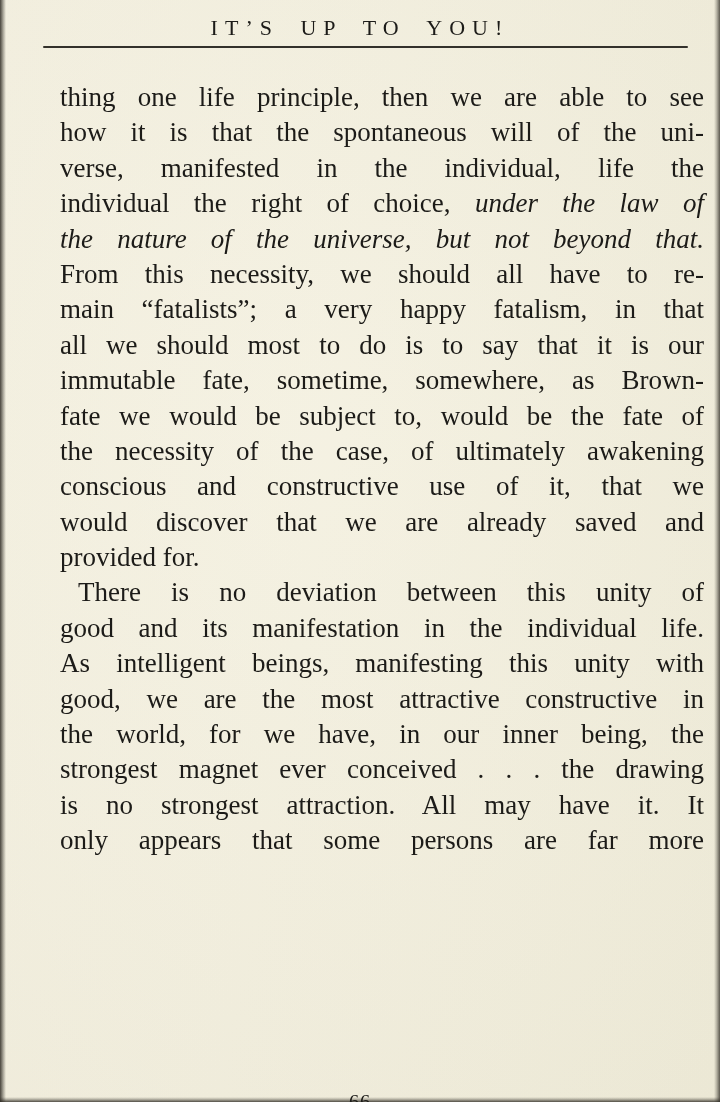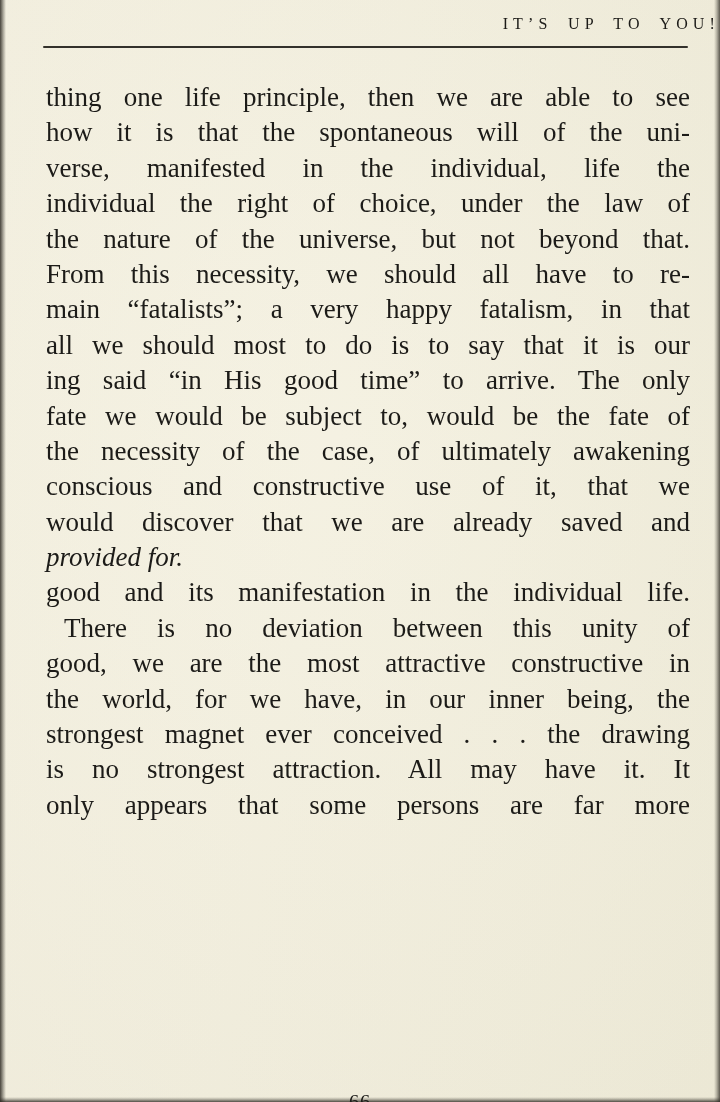--- a/index.html
+++ b/index.html
@@ -35,54 +35,54 @@
     background: linear-gradient(to left, rgba(42,39,32,0.75) 0%, rgba(42,39,32,0.28) 55%, rgba(42,39,32,0) 100%);
   }
   .edge-bottom {
     position: absolute; left: 0; right: 0; bottom: 0; height: 5px;
     background: linear-gradient(to top, rgba(42,39,32,0.8) 0%, rgba(42,39,32,0.25) 60%, rgba(42,39,32,0) 100%);
   }
 
   .running-header {
     position: absolute;
     top: 15px; left: 0; right: 0;
-    text-align: right;
-    font-size: 16px;
+    text-align: center;
+    font-size: 22px;
     letter-spacing: 0.32em;
     word-spacing: 0.4em;
     color: var(--ink);
   }
 
   .header-rule {
     position: absolute;
     top: 46px; left: 43px;
     width: 645px; height: 2px;
     background: var(--rule);
     border-radius: 1px;
   }
 
   .text-block {
     position: absolute;
-    left: 46px; top: 80px;
+    left: 60px; top: 80px;
     width: 644px;
     font-size: 27px;
     line-height: 35.4px;
     text-rendering: optimizeLegibility;
   }
 
   .line {
     height: 35.4px;
     text-align: justify;
     text-align-last: justify;
     -moz-text-align-last: justify;
     white-space: nowrap;
   }
-  .line.end { text-align-last: left; font-style: italic; -moz-text-align-last: left; }
+  .line.end { text-align-last: left; -moz-text-align-last: left; }
   .line.indent { text-indent: 18px; }
-  .line .it { }
+  .line .it { font-style: italic; }
 
   .folio {
     position: absolute;
     top: 1079px; left: 0; right: 0;
     text-align: center;
     font-size: 20px;
     letter-spacing: 1px;
     color: var(--ink);
     margin-top: 12px;
   }
@@ -102,28 +102,29 @@
 
   <div class="text-block" id="text-block">
       <div class="line"><span>thing one life principle, then we are able to see</span></div>
       <div class="line"><span>how it is that the spontaneous will of the uni-</span></div>
       <div class="line"><span>verse, manifested in the individual, life the</span></div>
       <div class="line"><span>individual the right of choice, </span><span class="it">under the law of</span></div>
       <div class="line"><span class="it">the nature of the universe, but not beyond that.</span></div>
       <div class="line"><span>From this necessity, we should all have to re-</span></div>
       <div class="line"><span>main “fatalists”; a very happy fatalism, in that</span></div>
       <div class="line"><span>all we should most to do is to say that it is our</span></div>
-      <div class="line"><span>ing said “in His good time” to arrive. The only</span></div>
+      <div class="line"><span>immutable fate, sometime, somewhere, as Brown-</span></div>
       <div class="line"><span>fate we would be subject to, would be the fate of</span></div>
       <div class="line"><span>the necessity of the case, of ultimately awakening</span></div>
       <div class="line"><span>conscious and constructive use of it, that we</span></div>
       <div class="line"><span>would discover that we are already saved and</span></div>
       <div class="line end"><span>provided for.</span></div>
+      <div class="line indent"><span>There is no deviation between this unity of</span></div>
       <div class="line"><span>good and its manifestation in the individual life.</span></div>
-      <div class="line indent"><span>There is no deviation between this unity of</span></div>
+      <div class="line"><span>As intelligent beings, manifesting this unity with</span></div>
       <div class="line"><span>good, we are the most attractive constructive in</span></div>
       <div class="line"><span>the world, for we have, in our inner being, the</span></div>
       <div class="line"><span>strongest magnet ever conceived . . . the drawing</span></div>
       <div class="line"><span>is no strongest attraction. All may have it. It</span></div>
       <div class="line"><span>only appears that some persons are far more</span></div>
     </div>
 
   <div class="folio">66</div>
 
 </div>

